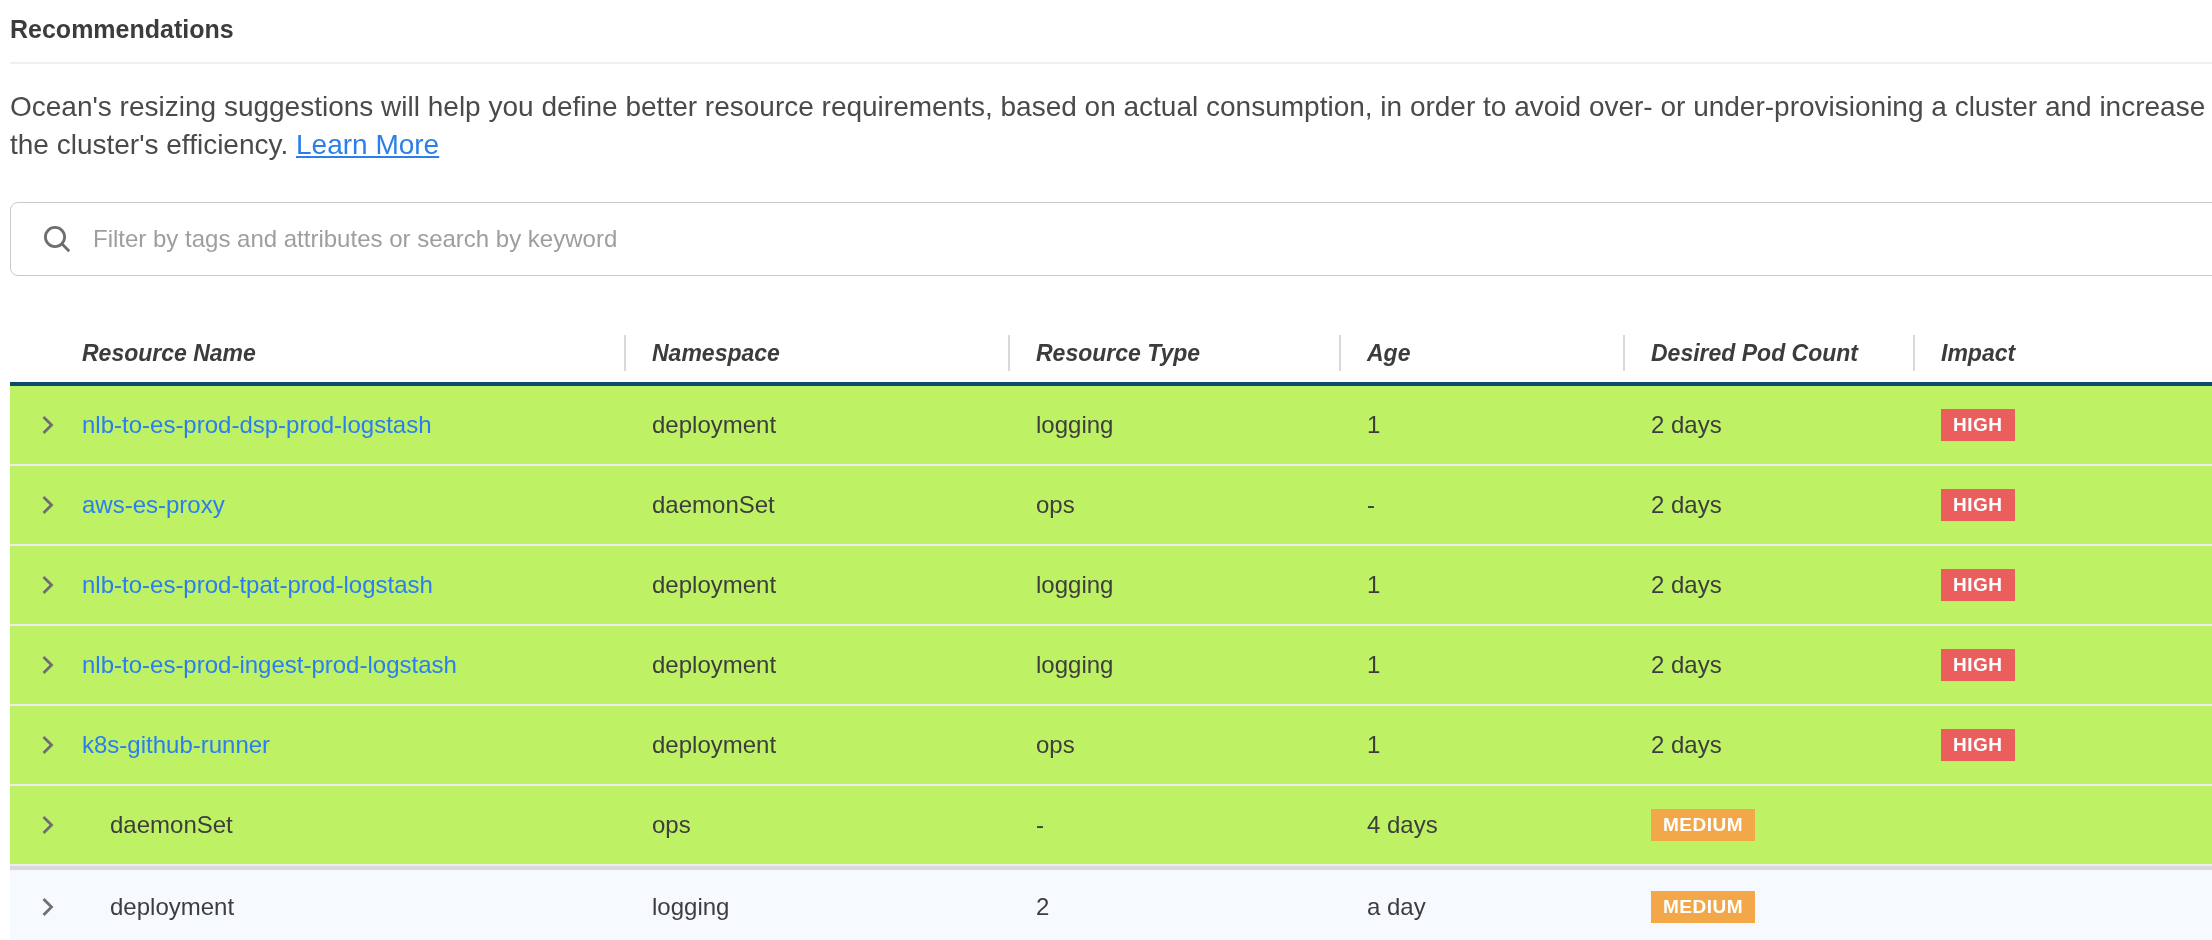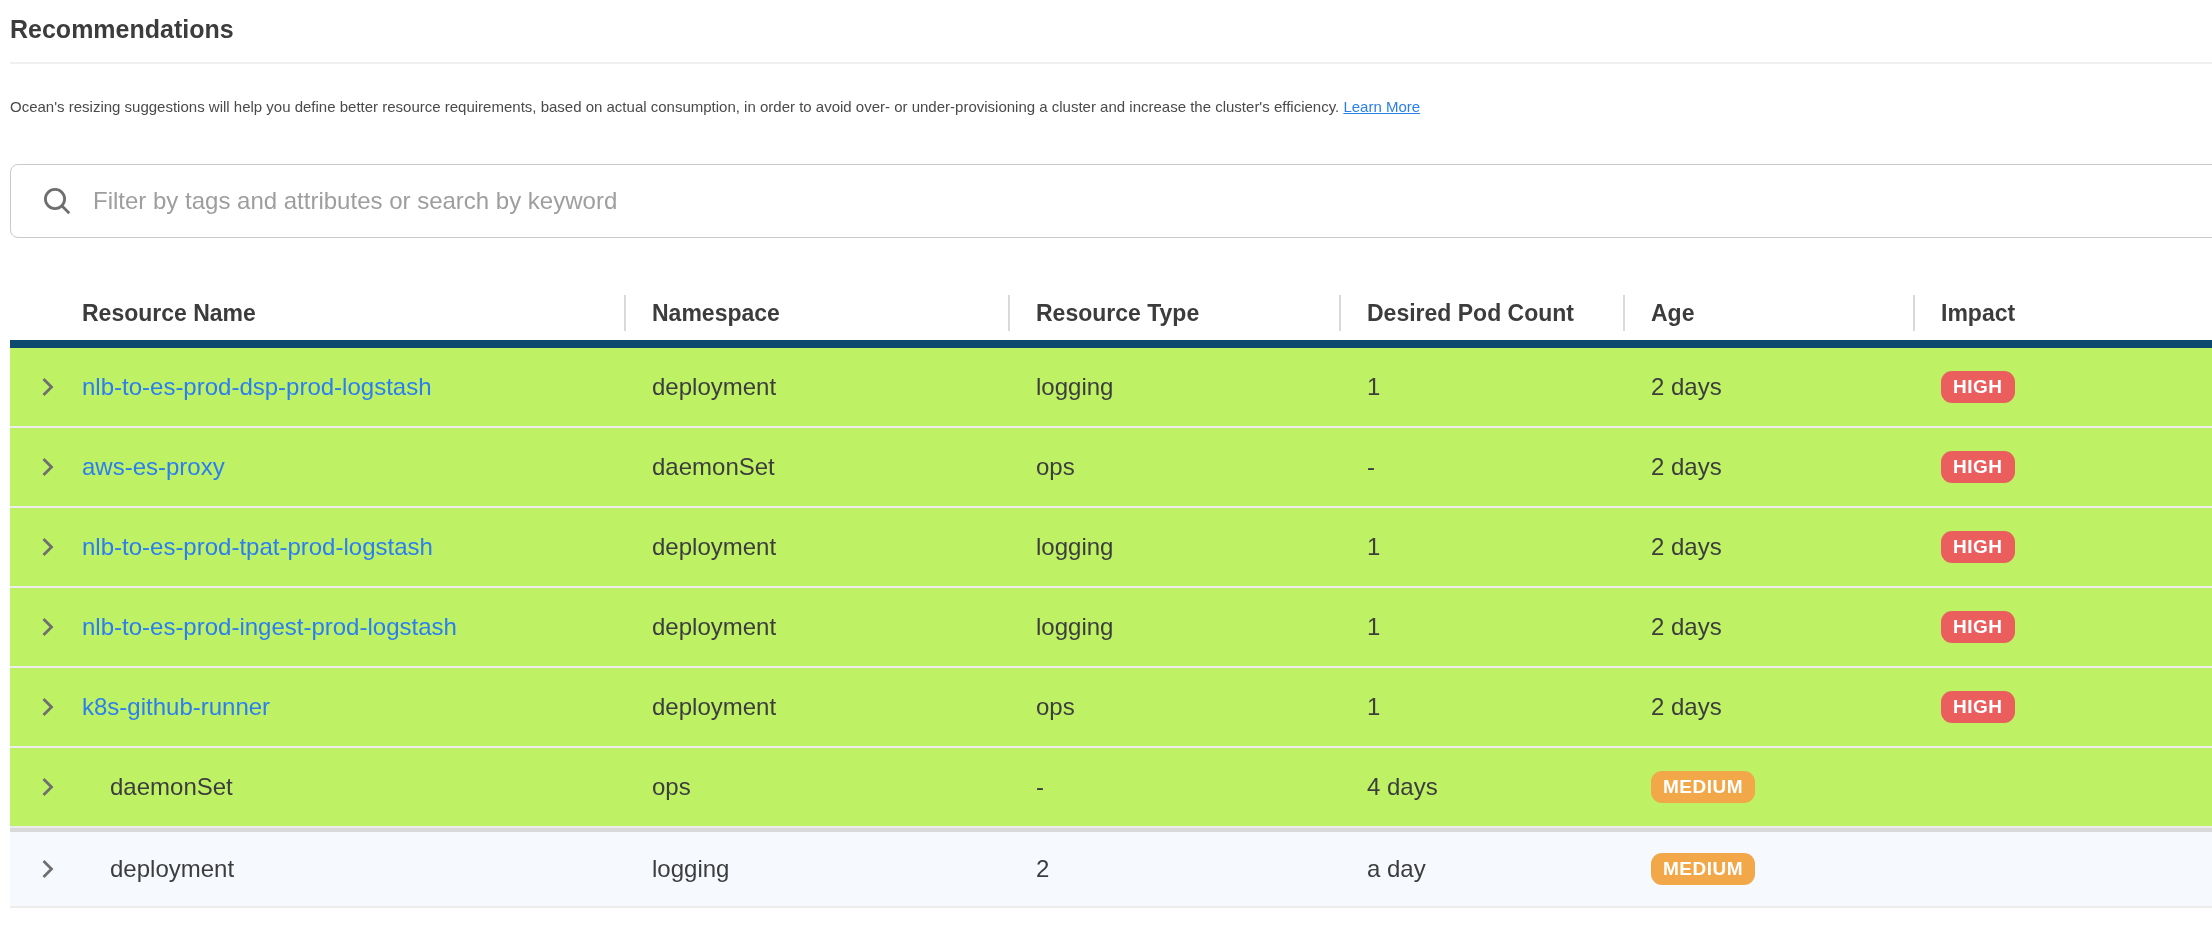--- a/index.html
+++ b/index.html
@@ -18,21 +18,21 @@
     line-height: 34px;
   }
   .title-divider {
     margin-top: 16px;
     border: none;
     border-bottom: 2px solid #f0f0f0;
     width: 2202px;
   }
   .description {
     margin-top: 24px;
-    font-size: 15px;
+    font-size: 28px;
     line-height: 38px;
     color: #4a4a4a;
     width: 2196px;
   }
   .learn-more {
     color: #2b7fe8;
     text-decoration: underline;
     cursor: pointer;
   }
 
@@ -63,21 +63,22 @@
   .rec-table { margin-top: 48px; width: 2202px; }
 
   .grid-row {
     display: grid;
     grid-template-columns: 72px 542px 384px 331px 284px 290px 1fr;
     align-items: center;
   }
 
   .table-header {
     height: 62px;
-    border-bottom: 8px solid #0c4a6e;
+    border-bottom: 4px solid #0c4a6e;
+    font-style: italic;
   }
   .table-header .hcell {
     font-size: 23px;
     font-weight: 700;
     color: #3c3c3c;
     position: relative;
     padding-left: 28px;
     height: 100%;
     display: flex;
     align-items: center;
@@ -118,21 +119,21 @@
   }
   .cell.c-name { padding-left: 0; }
   .res-link {
     color: #2c7ef0;
     text-decoration: none;
     cursor: pointer;
   }
   .badge {
     display: inline-block;
     padding: 6px 12px 7px;
-    border-radius: 11px;
+    border-radius: 0;
     font-size: 19px;
     font-weight: 700;
     color: #ffffff;
     letter-spacing: 0.5px;
     line-height: 1;
   }
   .badge.high { background: #eb5e5e; }
   .badge.medium { background: #f2a849; text-align: right; }
 </style>
 </head>
@@ -158,22 +159,22 @@
     <input class="search-input" type="text" placeholder="Filter by tags and attributes or search by keyword" style="">
   </div>
 
   <div class="rec-table">
 
     <div class="grid-row table-header">
       <div class="hcell first"></div>
       <div class="hcell first">Resource Name</div>
       <div class="hcell sep">Namespace</div>
       <div class="hcell sep">Resource Type</div>
+      <div class="hcell sep">Age</div>
       <div class="hcell sep">Desired Pod Count</div>
-      <div class="hcell sep">Age</div>
       <div class="hcell sep">Impact</div>
     </div>
 
     <div id="table-body">
   <div class="grid-row row">
     <div class="cell c-expand">
       <span style="display:flex;">
         <svg width="24" height="24" viewBox="0 0 24 24" fill="none" stroke="#6f6f6f" stroke-width="2.8" stroke-linecap="square">
           <polyline points="8.5 5 15.5 12 8.5 19"></polyline>
         </svg>

